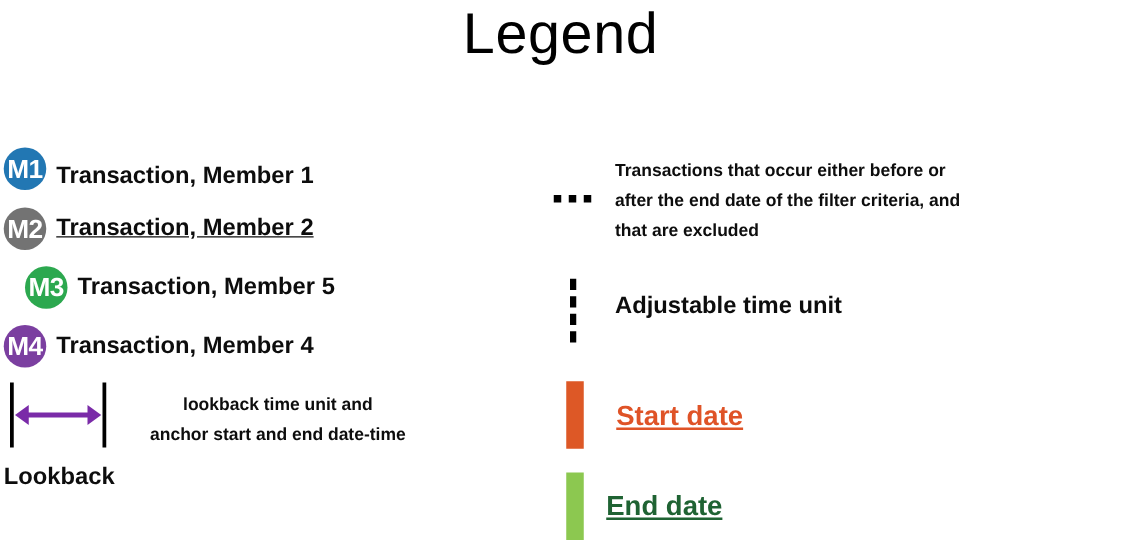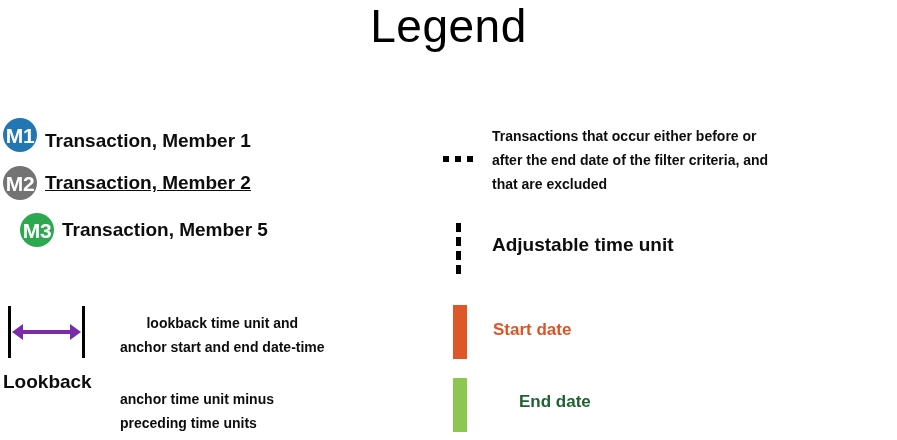--- a/index.html
+++ b/index.html
@@ -152,23 +152,24 @@
     background: #000000;
   }
 
   
   .swatch {
     position: absolute;
     width: 14px;
   }
   .date-label {
     position: absolute;
-    font-size: 17px;
+    font-size: 22px;
     font-weight: bold;
     white-space: nowrap;
+    text-decoration: underline;
   }
 </style>
 </head>
 <body>
 
 <div class="legend-root">
 
   <div class="title">Legend</div>
 
   <div class="row" style="left:3px; top:118px;">
@@ -179,34 +180,36 @@
   <div class="row" style="left:3px; top:166px;">
     <span class="badge" style="background: #737373;">M2</span>
     <span class="member-label" style="margin-left:8px;text-decoration:underline;">Transaction, Member 2</span>
   </div>
 
   <div class="row" style="left:20px; top:213px;">
     <span class="badge" style="background: rgb(44, 168, 79);">M3</span>
     <span class="member-label" style="margin-left:8px;">Transaction, Member 5</span>
   </div>
 
+  <div class="row" style="left:3px; top:260px;">
+    <span class="badge" style="background: rgb(123, 63, 160);">M4</span>
+    <span class="member-label" style="margin-left:8px;">Transaction, Member 4</span>
+  </div>
 
   <div class="arrow-block">
     <span class="arrow-bar left"></span>
     <span class="arrow-bar right"></span>
     <span class="arrow-line"></span>
     <span class="arrow-head left"></span>
     <span class="arrow-head right"></span>
   </div>
   <div class="plain-text" style="position:absolute; left:120px; top:311px;text-align:center;">lookback time unit and
 anchor start and end date-time</div>
 
   <div class="bold-text" style="position:absolute; left:3px; top:370px;">Lookback</div>
-  <div class="plain-text" style="position:absolute; left:120px; top:387px;">anchor time unit minus
-preceding time units</div>
 
   <div class="h-dots">
     <i></i>
     <i></i>
     <i></i>
   </div>
   <div class="plain-text" style="position:absolute; left:492px; top:124px; width:400px;">Transactions that occur either before or
 after the end date of the filter criteria, and
 that are excluded</div>
 
@@ -215,15 +218,15 @@
     <i></i>
     <i></i>
     <i></i>
   </div>
   <div class="bold-text" style="position:absolute; left:492px; top:233px;">Adjustable time unit</div>
 
   <div class="swatch" id="start-swatch" style="left: 453px; top: 305px; height: 54px; background: rgb(221, 88, 38);"></div>
   <div class="date-label" id="start-label" style="left: 493px; top: 320px; color: rgb(223, 83, 39);">Start date</div>
 
   <div class="swatch" id="end-swatch" style="left: 453px; top: 378px; height: 54px; background: rgb(140, 200, 80);"></div>
-  <div class="date-label" id="end-label" style="left: 519px; top: 392px; color: rgb(31, 99, 51);">End date</div>
+  <div class="date-label" id="end-label" style="left: 485px; top: 392px; color: rgb(31, 99, 51);">End date</div>
 
 </div>
 
 </body></html>

